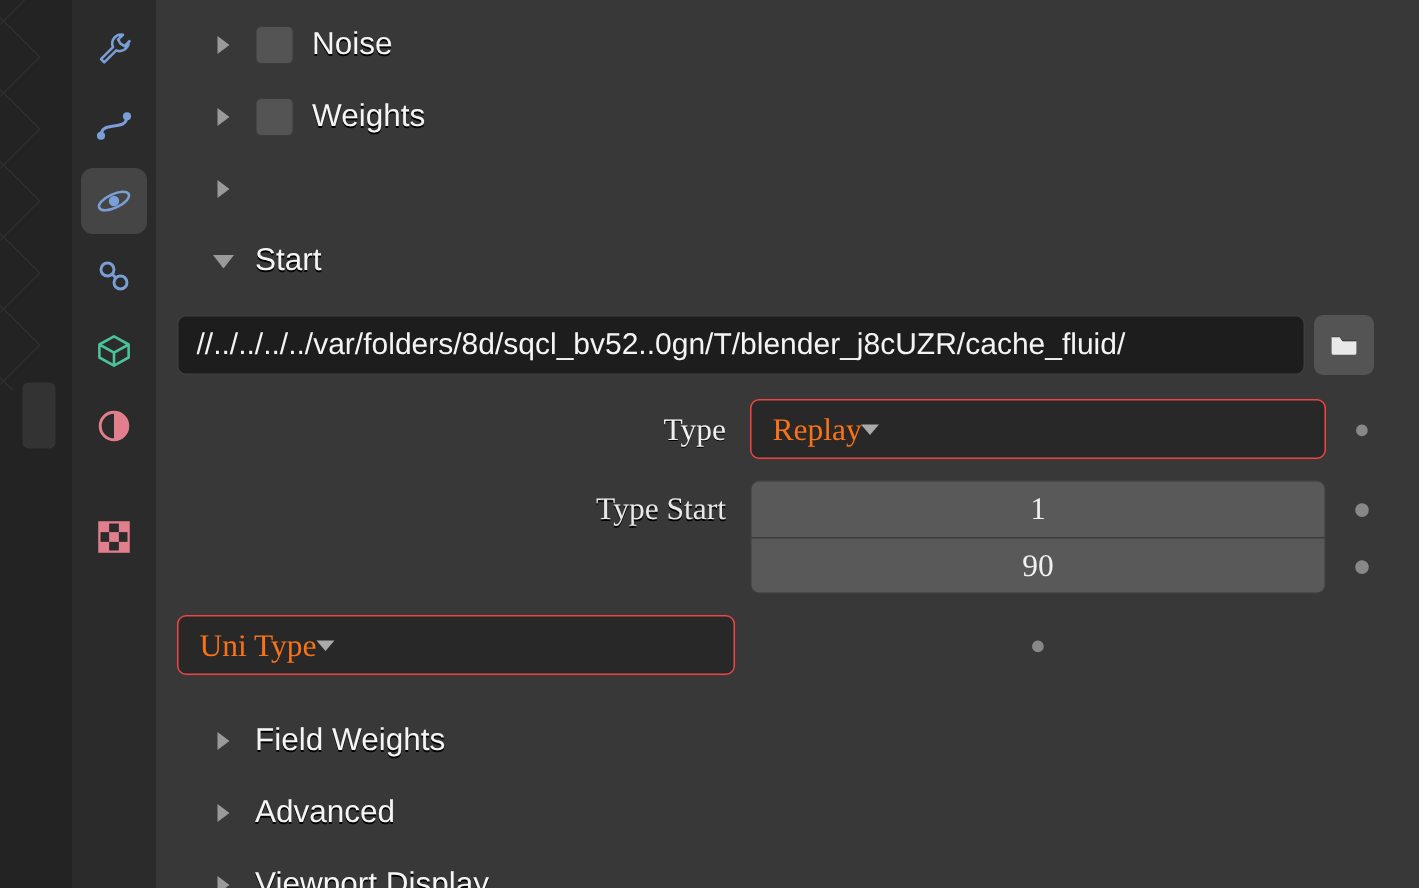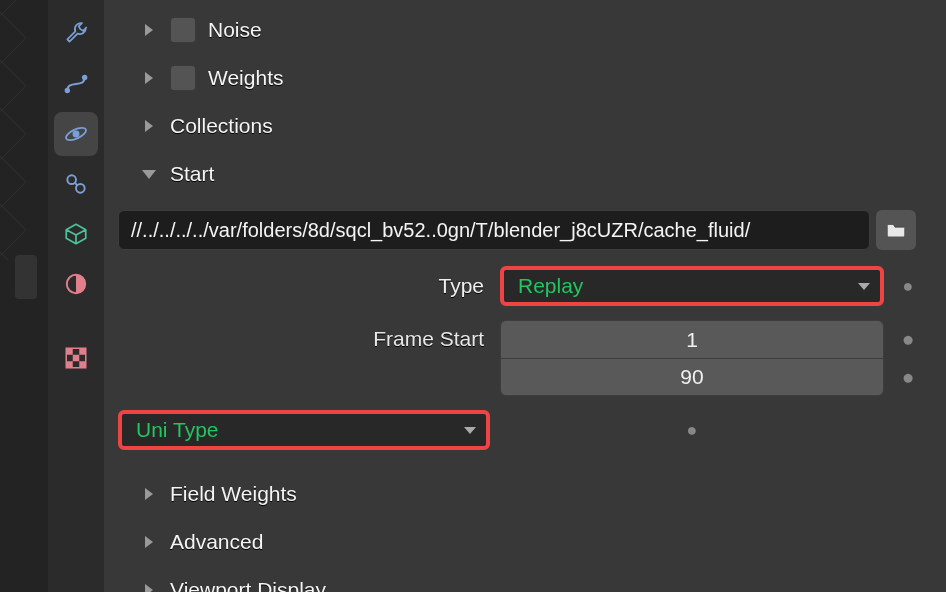--- a/index.html
+++ b/index.html
@@ -89,33 +89,33 @@
   }
 
   .prop-row {
     display:grid;
     grid-template-columns: 372px 384px 28px;
     gap:10px;
     align-items:center;
     margin-bottom: 0;
     height: 44px;
   }
-  .prop-group { margin-bottom: 12px; }
+  .prop-group { margin-bottom: 12px; font-family: Liberation Serif, serif; }
   .prop-label {
     text-align:right; color:#f0f0f0;
     text-shadow: 0 1px 0 #000;
     padding-right: 6px;
   }
   .dot { color:#888; text-align:center; font-size:18px; line-height:1; }
   .dropdown {
     height:40px; border-radius:6px; background:#282828;
-    border:4px solid #ef4444;
-    display:flex; align-items:center; justify-content:space-between;
+    border:1px solid #ef4444;
+    display:flex; align-items:center; justify-content:flex-start;
     padding:0 10px 0 14px; cursor:pointer;
-    color:#22c55e;
+    color:#f97316;
   }
   .caret { width:0;height:0;border-left:6px solid transparent;border-right:6px solid transparent;border-top:7px solid #aaa; }
   .numfield {
     height:38px; background:#595959; border:1px solid #3d3d3d;
     display:flex; align-items:center; justify-content:center;
     color:#f0f0f0; cursor:ew-resize;
   }
   .stack .numfield:first-child{ border-radius:6px 6px 0 0; border-bottom:none;}
   .stack .numfield:last-child{ border-radius:0 0 6px 6px;}
   .stack-labels{ text-align:right; padding-right:6px;}
@@ -198,21 +198,20 @@
           <span class="tri right"></span>
         </span>
       <span class="chk"></span>
       <span class="head-label">Weights</span>
     </div>
 
     <div class="row-head sub">
       <span class="disclosure">
           <span class="tri right"></span>
         </span>
-      <span class="head-label">Collections</span>
     </div>
 
     <div class="row-head sub">
       <span class="disclosure">
           <span class="tri down"></span>
         </span>
       <span class="head-label">Start</span>
     </div>
 
     <div class="cache-body">
@@ -233,21 +232,21 @@
             <span>Replay</span>
             <span class="caret"></span>
           </div>
           <div class="dot">●</div>
         </div>
       </div>
 
       <div class="prop-group">
         <div class="prop-row stacked">
           <div class="stack-labels">
-            <div>Frame Start</div>
+            <div>Type Start</div>
           </div>
           <div class="stack">
             <div class="numfield">
               <span>1</span>
             </div>
             <div class="numfield">
               <span>90</span>
             </div>
           </div>
           <div class="stack-dots">

